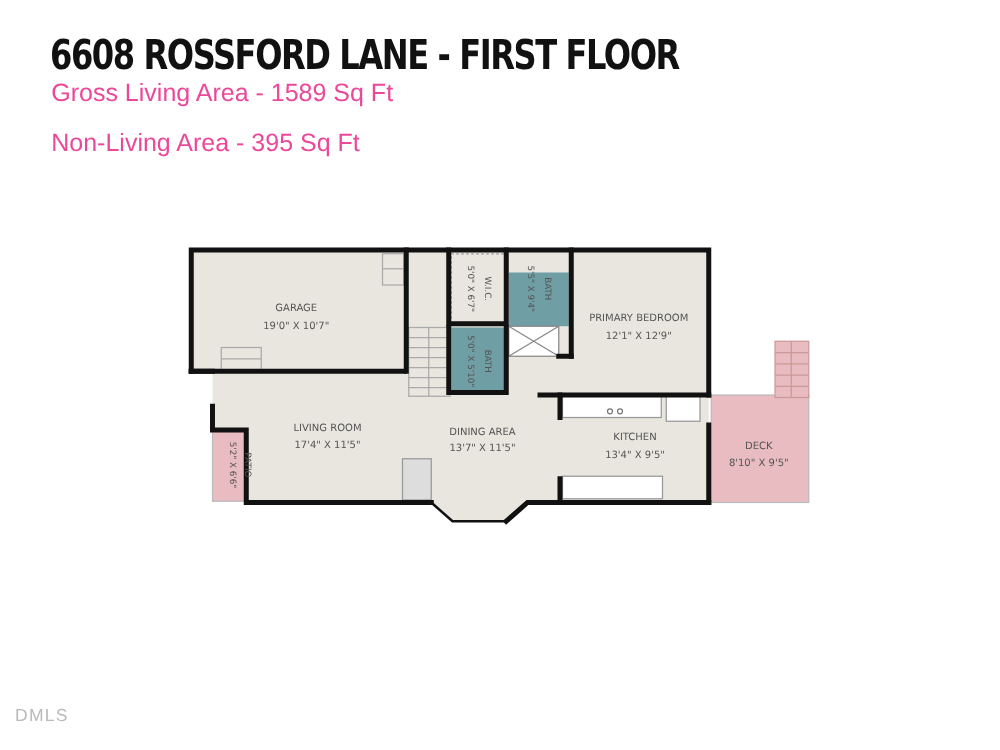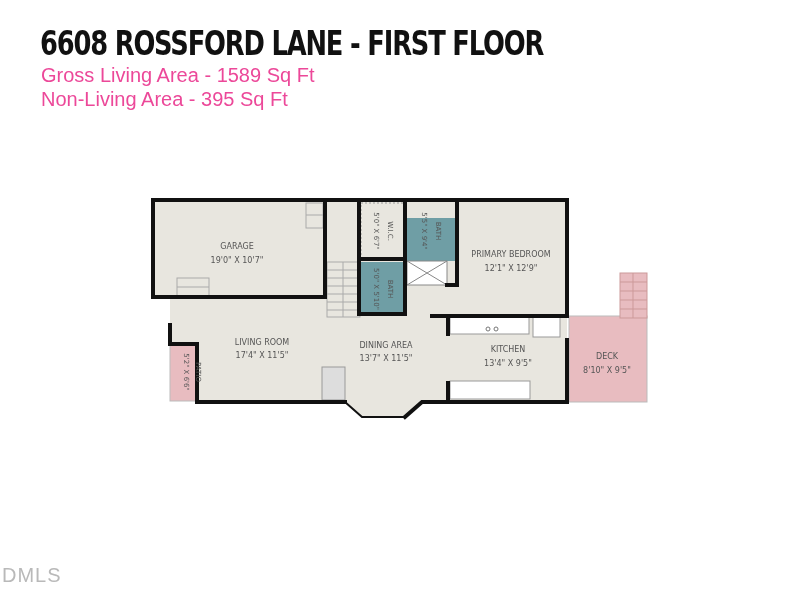--- a/index.html
+++ b/index.html
@@ -1,21 +1,21 @@
 <!DOCTYPE html>
 <html><head>
 <meta charset="utf-8">
 <style>
   html,body{margin:0;padding:0;background:#ffffff;}
   body{width:800px;height:600px;position:relative;overflow:hidden;font-family:"Liberation Sans",sans-serif;}
   .title{position:absolute;left:40px;top:24px;font-family:"DejaVu Sans",sans-serif;font-weight:bold;font-size:33px;letter-spacing:-1.5px;color:#111;transform:scaleX(0.78);transform-origin:left top;white-space:nowrap;}
   .sub{position:absolute;left:41px;font-family:"Liberation Sans",sans-serif;font-size:20px;color:#ec4899;white-space:nowrap;}
   .sub1{top:64px;}
-  .sub2{top:88px;}
-  .watermark{position:absolute;left:2px;top:564px;font-size:20px;color:#b9b9b9;letter-spacing:1px;}
+  .sub2{top:104px;}
+  .watermark{position:absolute;left:12px;top:564px;font-size:14px;color:#b9b9b9;letter-spacing:1px;}
   svg text{font-family:"DejaVu Sans",sans-serif;fill:#555;}
 </style>
 </head>
 <body>
 
 <div class="title">6608 ROSSFORD LANE - FIRST FLOOR</div>
 <div class="sub sub1">Gross Living Area - 1589 Sq Ft</div>
 <div class="sub sub2">Non-Living Area - 395 Sq Ft</div>
 
 <svg width="800" height="600" style="position:absolute;left:0;top:0" xmlns="http://www.w3.org/2000/svg">

